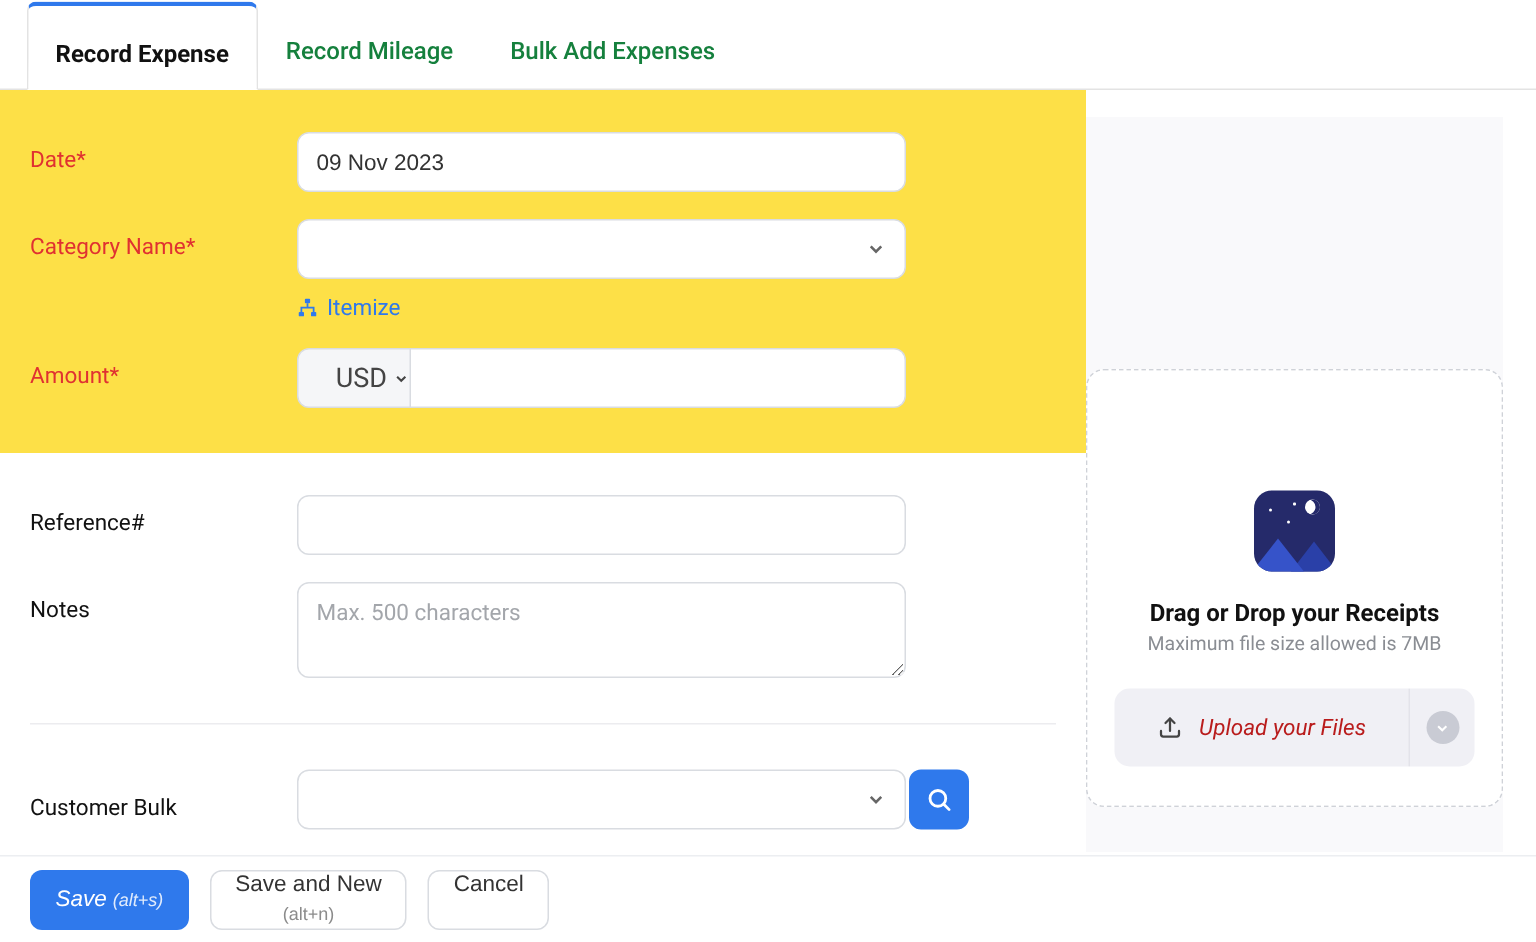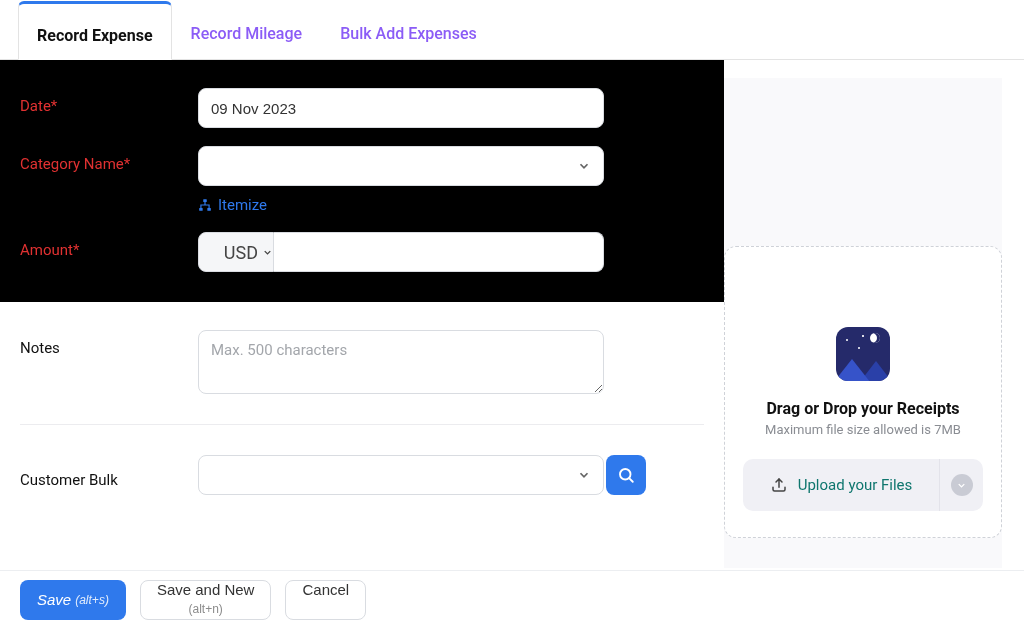--- a/index.html
+++ b/index.html
@@ -17,21 +17,21 @@
   
   .tabs {
     display: flex;
     gap: 0;
     padding: 0 18px;
   }
   .tab {
     padding: 22px 18px 14px 18px;
     font-size: 16px;
     font-weight: 500;
-    color: #8b5cf6;
+    color: #15803d;
     cursor: pointer;
     border: 1px solid transparent;
     border-bottom: none;
     position: relative;
     top: 1px;
     background: transparent;
   }
   .tab.active {
     color: #111;
     font-weight: 700;
@@ -55,21 +55,21 @@
     flex: 1;
   }
   .right-col {
     width: 300px;
     flex: 0 0 300px;
     padding: 18px 22px 0 0;
   }
 
   
   .section-shade {
-    background: #000000;
+    background: #fde047;
     padding: 28px 20px 30px 20px;
   }
   .section-plain {
     background: #fff;
     padding: 28px 20px 30px 20px;
   }
   .section-shade-right {
     background: #f9f9fb;
     padding: 28px 0 30px 0;
   }
@@ -262,22 +262,23 @@
     height: 52px;
     overflow: hidden;
   }
   .upload-btn {
     flex: 1;
     display: flex;
     align-items: center;
     justify-content: center;
     gap: 10px;
     font-size: 15px;
-    color: #0f766e;
-    cursor: pointer;
+    color: #b91c1c;
+    cursor: pointer;
+    font-style: italic;
   }
   .upload-dd {
     width: 44px;
     display: flex;
     align-items: center;
     justify-content: center;
     border-left: 1px solid #e3e3ea;
     cursor: pointer;
   }
   .circle-chev {
@@ -383,20 +384,24 @@
                   </svg>
               </span>
             </div>
             <input class="amount-input" value="" style="">
           </div>
         </div>
       </div>
 
       <div class="section-plain">
 
+        <div class="form-row">
+          <div class="form-label">Reference#</div>
+          <input class="input-text" value="" style="">
+        </div>
 
         <div class="form-row">
           <div class="form-label">Notes</div>
           <textarea class="notes-area" placeholder="Max. 500 characters" style=""></textarea>
         </div>
       </div>
 
       <hr class="divider">
 
       <div class="customer-row">

